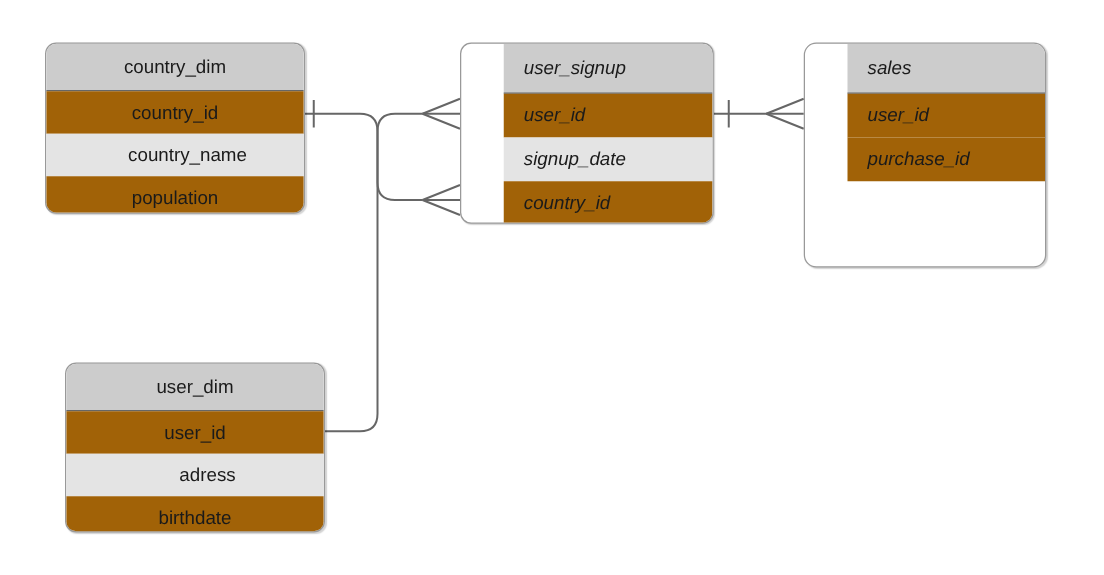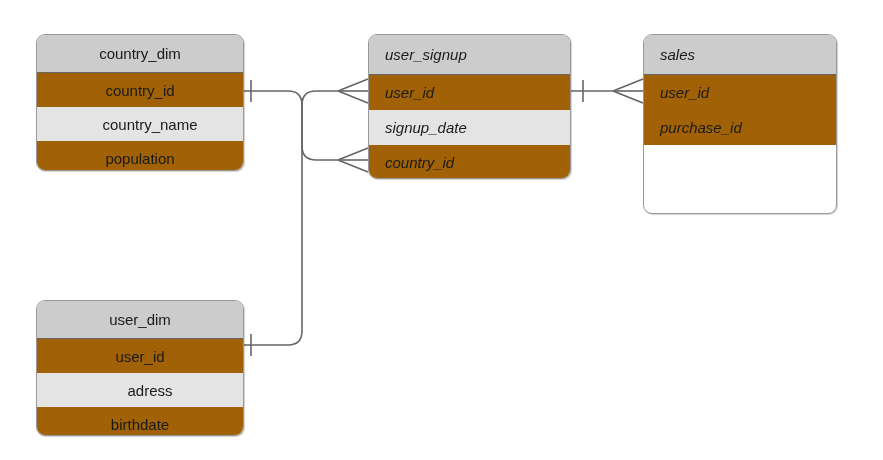--- a/index.html
+++ b/index.html
@@ -60,29 +60,29 @@
   .row-even { background: #e4e4e4; padding-left: 20px; }
 
   
   .align-center .entity-title,
   .align-center .entity-row { justify-content: center; }
   .align-left .entity-title,
   .align-left .entity-row  { justify-content: flex-start; padding-left: 16px; }
 
   
   .style-italic .entity-title,
-  .style-italic .entity-row { font-style: italic; }
+  .style-italic .entity-row { font-style: italic; margin-left: 34px; }
   .style-normal .entity-title,
   .style-normal .entity-row { font-style: normal; }
 
   
   #ent-country_dim { left: 36px;  top: 34px;  width: 208px; height: 137px; }
   #ent-user_signup { left: 368px; top: 34px;  width: 203px; height: 145px; }
-  #ent-sales       { left: 643px; top: 34px;  width: 194px; height: 180px; }
-  #ent-user_dim    { left: 36px;  top: 290px; width: 208px; height: 136px; margin-top: 10px; }
+  #ent-sales       { left: 643px; top: 34px;  width: 194px; height: 180px; border-radius: 10px; }
+  #ent-user_dim    { left: 52px;  top: 290px; width: 208px; height: 136px; }
 
   #ent-user_signup .entity-title { height: 40px; }
   #ent-user_signup .entity-row   { height: 35px; }
   #ent-sales .entity-title { height: 40px; }
   #ent-sales .entity-row   { height: 35px; }
 </style>
 </head>
 <body>
 
 <div id="canvas">

